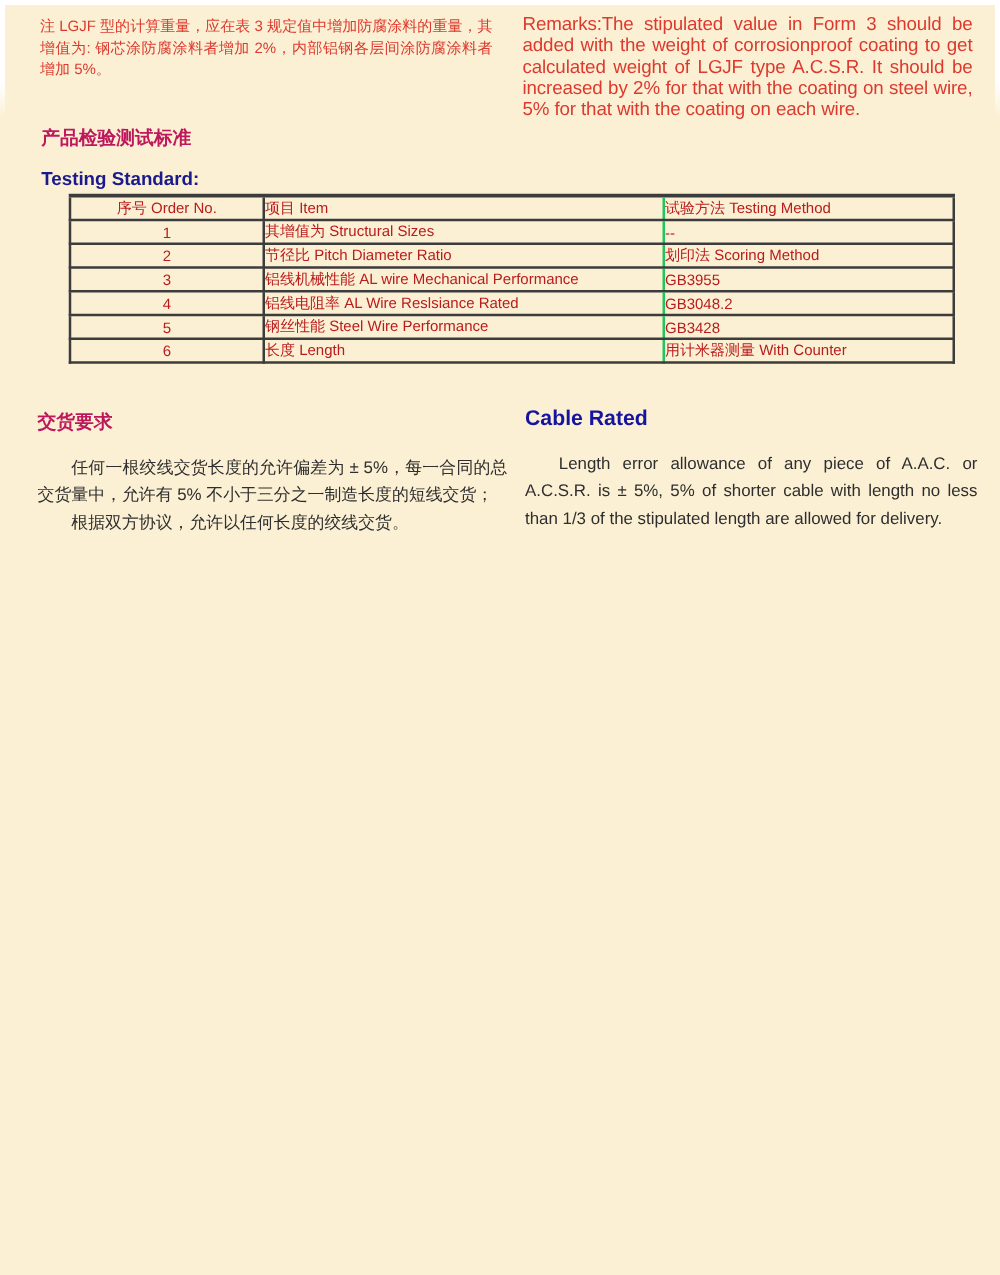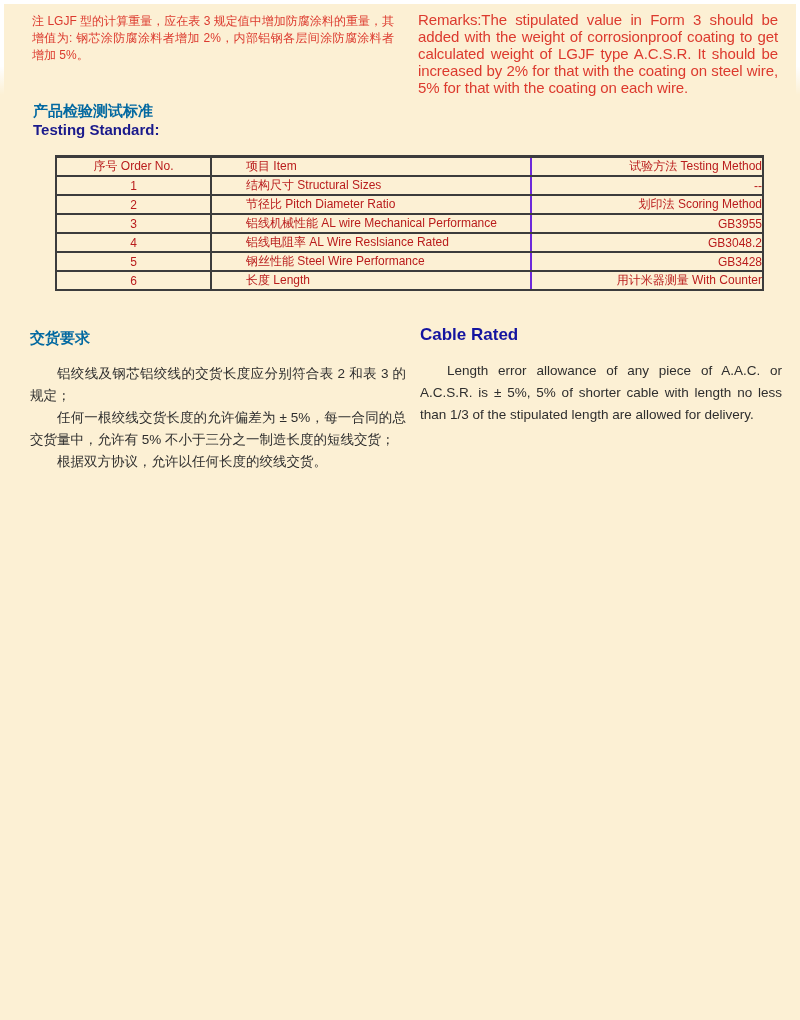--- a/index.html
+++ b/index.html
@@ -13,42 +13,42 @@
   .edge-top{position:absolute;top:0;left:0;right:0;height:4px;background:#ffffff;}
   .edge-left{position:absolute;top:0;left:0;width:4px;height:95px;
     background:linear-gradient(#ffffff 70%,rgba(255,255,255,0));}
   .edge-right{position:absolute;top:0;right:0;width:4px;height:95px;
     background:linear-gradient(#ffffff 70%,rgba(255,255,255,0));}
 
   .note{position:absolute;color:#dc3a2e;text-align:justify;}
   .note-cn{left:32px;top:13px;width:362px;font-size:12px;line-height:17px;}
   .note-en{left:418px;top:11px;width:360px;font-size:15px;line-height:17px;letter-spacing:-0.1px;}
 
-  .title-cn{color:#0369a1;font-weight:bold;font-size:15px;line-height:19px;}
+  .title-cn{color:#be185d;font-weight:bold;font-size:15px;line-height:19px;}
   .title-en{color:#1a1a8c;font-weight:bold;font-size:15px;line-height:19px;}
   .testing-head{position:absolute;left:33px;top:101px;}
-  .testing-head .title-en{margin-top:0;}
+  .testing-head .title-en{margin-top:14px;}
 
   table.std{
     position:absolute;left:55px;top:155px;width:707px;
     border-collapse:collapse;table-layout:fixed;
     font-size:12px;color:#b91c1c;
   }
   table.std col.c1{width:155px;}
   table.std col.c2{width:320px;}
   table.std col.c3{width:232px;}
   table.std td,table.std th{
     height:15px;padding:0;
     border-top:2px solid #3c3c3c;border-bottom:2px solid #3c3c3c;
     font-weight:normal;white-space:nowrap;overflow:hidden;
   }
   table.std tr:first-child th{border-top:3px solid #3c3c3c;}
   table.std .c1cell{text-align:center;border-left:2px solid #3c3c3c;border-right:2px solid #3c3c3c;}
-  table.std .c2cell{text-align:left;padding-left:34px;border-right:2px solid #6d28d9;}
-  table.std .c3cell{text-align:right;border-right:2px solid #3c3c3c;}
+  table.std .c2cell{text-align:left;border-right:2px solid #22c55e;}
+  table.std .c3cell{text-align:left;border-right:2px solid #3c3c3c;}
 
   .delivery-col{position:absolute;left:30px;top:328px;width:376px;}
   .cable-col{position:absolute;left:420px;top:324px;width:362px;}
   .cable-title{color:#1414a0;font-weight:bold;font-size:17px;line-height:22px;}
   .paras{margin-top:16px;}
   .paras p{
     margin:0;text-indent:2em;text-align:justify;
     font-size:13.5px;line-height:22px;color:#2e2e2e;
   }
   .cable-col .paras{margin-top:14px;}
@@ -78,21 +78,21 @@
     <thead>
         <tr>
           <th class="c1cell">序号  Order No.</th>
           <th class="c2cell">项目  Item</th>
           <th class="c3cell">试验方法  Testing Method</th>
         </tr>
       </thead>
     <tbody>
         <tr>
           <td class="c1cell">1</td>
-          <td class="c2cell">结构尺寸  Structural Sizes</td>
+          <td class="c2cell">其增值为  Structural Sizes</td>
           <td class="c3cell">--</td>
         </tr>
         <tr>
           <td class="c1cell">2</td>
           <td class="c2cell">节径比  Pitch  Diameter Ratio</td>
           <td class="c3cell">划印法  Scoring Method</td>
         </tr>
         <tr>
           <td class="c1cell">3</td>
           <td class="c2cell">铝线机械性能  AL wire Mechanical Performance</td>
@@ -112,21 +112,20 @@
           <td class="c1cell">6</td>
           <td class="c2cell">长度  Length</td>
           <td class="c3cell">用计米器测量 With Counter</td>
         </tr>
       </tbody>
   </table>
 
   <div class="delivery-col">
     <div class="title-cn">交货要求</div>
     <div class="paras">
-        <p>铝绞线及钢芯铝绞线的交货长度应分别符合表 2 和表 3 的规定；</p>
         <p>任何一根绞线交货长度的允许偏差为 ± 5%，每一合同的总交货量中，允许有 5% 不小于三分之一制造长度的短线交货；</p>
         <p>根据双方协议，允许以任何长度的绞线交货。</p>
       </div>
   </div>
 
   <div class="cable-col">
     <div class="cable-title">Cable Rated</div>
     <div class="paras">
         <p>Length error allowance of any piece of A.A.C. or A.C.S.R. is ± 5%, 5% of shorter cable with length no less than 1/3 of the stipulated length are allowed for delivery.</p>
       </div>

